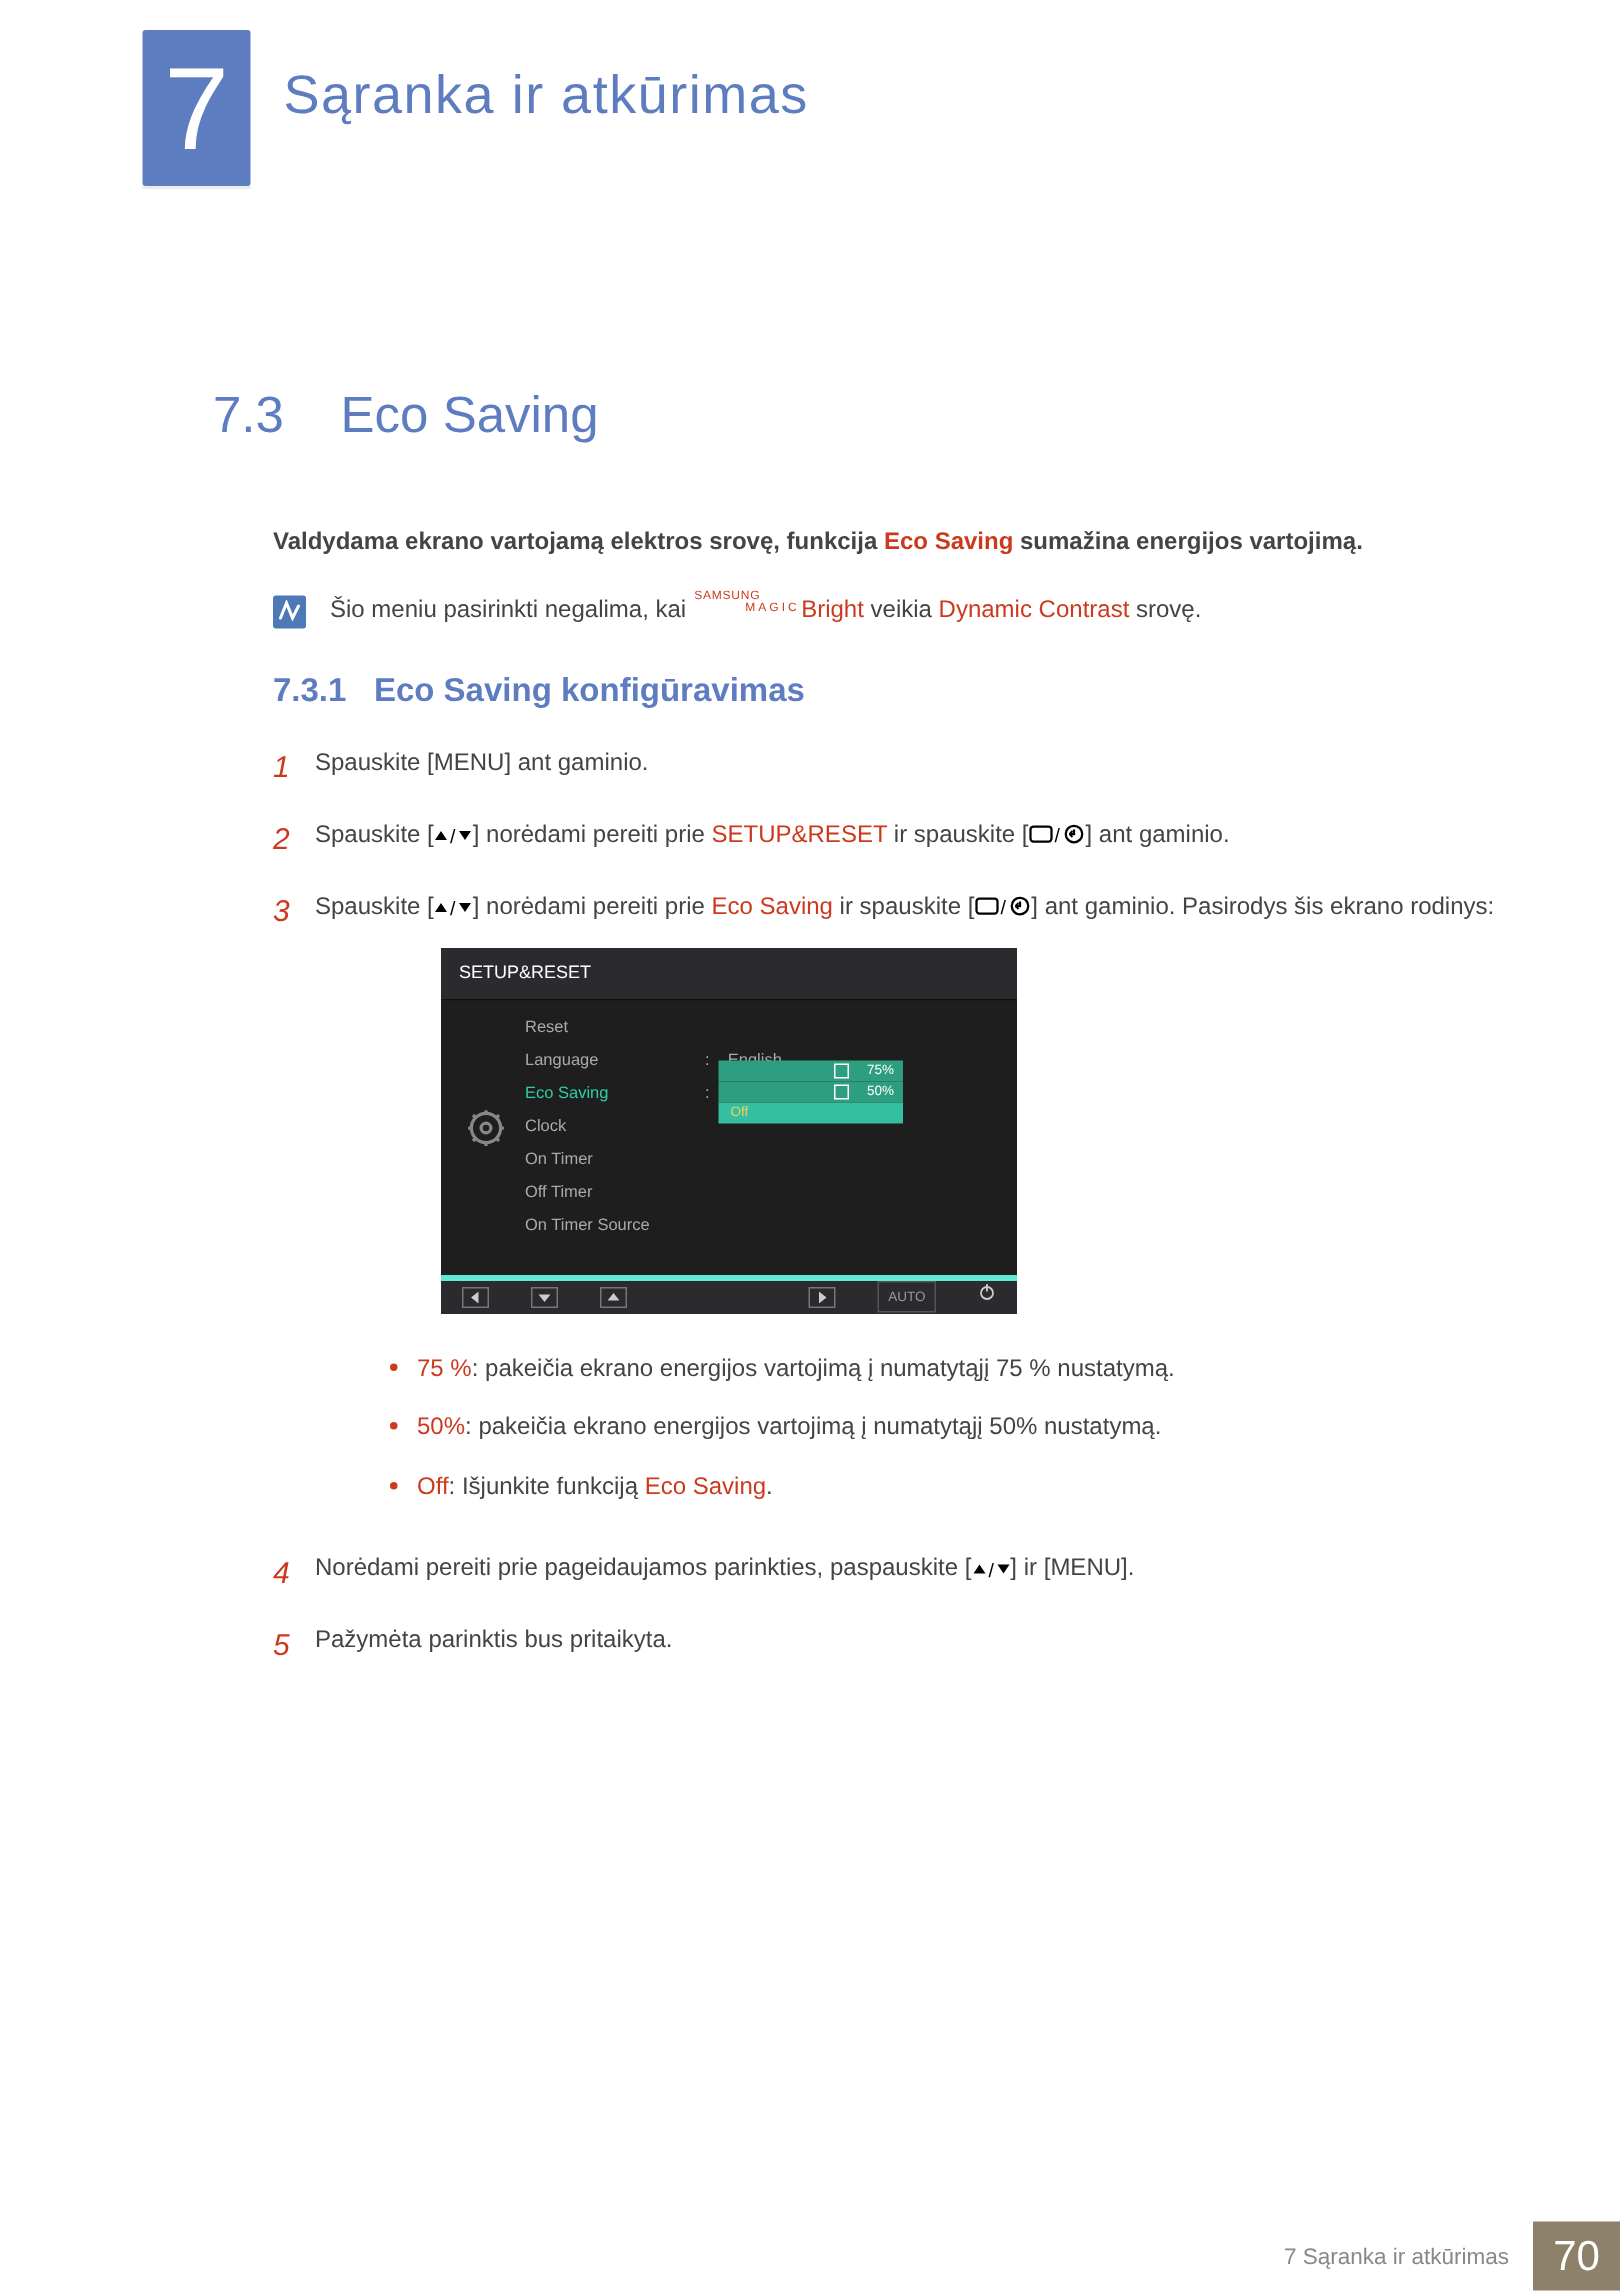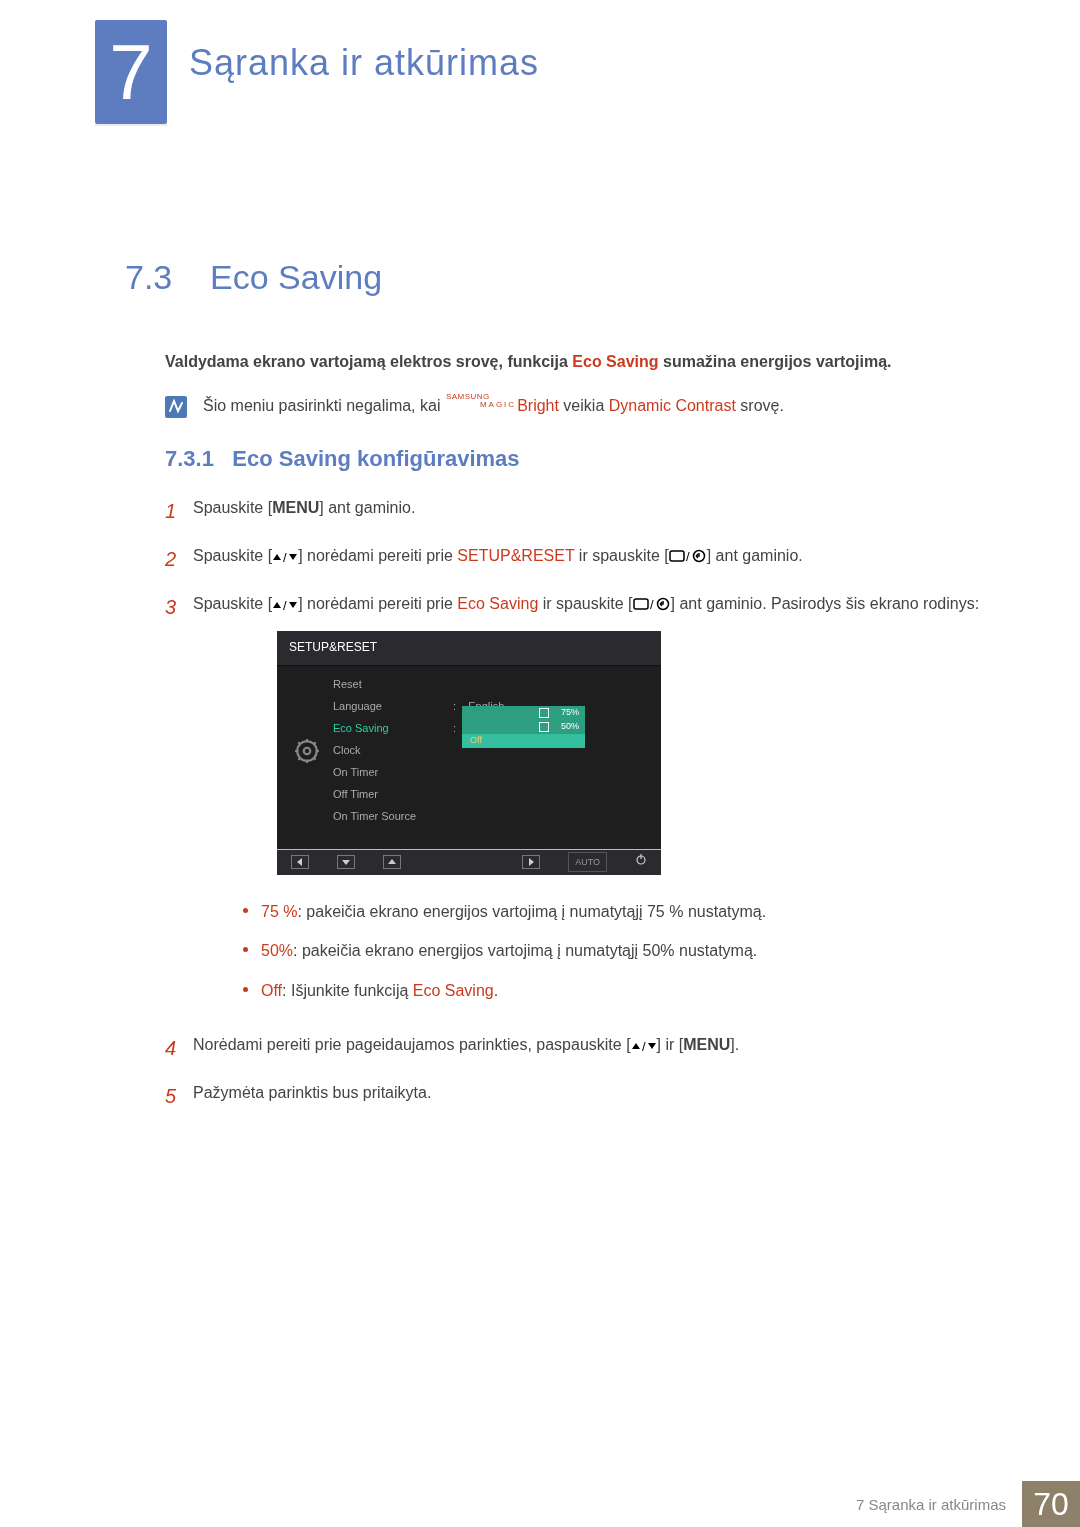--- a/index.html
+++ b/index.html
@@ -40,21 +40,21 @@
     font-size: 36px;
     color: #5e7dc1;
     font-weight: 300;
     margin-left: 22px;
     margin-top: 22px;
     letter-spacing: 1px;
   }
   .content {
     position: absolute;
     top: 258px;
-    left: 125px;
+    left: 142px;
     right: 70px;
   }
   .h2 {
     color: #5e7dc1;
     font-size: 34px;
     font-weight: 400;
     margin-bottom: 52px;
   }
   .h3 {
     color: #5e7dc1;
@@ -114,21 +114,21 @@
     color: #cc3a1d;
     font-size: 20px;
     width: 28px;
     flex-shrink: 0;
     font-weight: 300;
     font-style: italic;
   }
   ol.steps > li .step-body { flex: 1; line-height: 1.8; }
   .btn-label {
     font-family: Arial, sans-serif;
-    font-weight: 700;
+    font-weight: 400;
   }
   .icon-inline {
     display: inline-block;
     vertical-align: -2px;
   }
   ul.sub {
     list-style: none;
     margin-left: 48px;
     margin-top: 8px;
   }
@@ -223,21 +223,21 @@
     color: #f0d060;
   }
   .osd-footer {
     background: #2a2a2f;
     height: 26px;
     display: flex;
     align-items: center;
     justify-content: flex-start;
     gap: 28px;
     padding: 0 14px;
-    border-top: 1px solid #5eead4;
+    border-top: 4px solid #5eead4;
   }
   .osd-footer .fbtn {
     width: 18px; height: 14px;
     border: 1px solid #777;
     display: flex;
     align-items: center;
     justify-content: center;
   }
   .osd-footer .fbtn svg { width: 8px; height: 8px; }
   .osd-footer .auto {
@@ -260,21 +260,21 @@
     display: flex;
     align-items: center;
     padding-right: 16px;
     font-size: 15px;
     color: #888;
   }
   .footer-pagenum {
     width: 58px;
     background: #8e8169;
     color: #fff;
-    font-size: 32px;
+    font-size: 28px;
     display: flex;
     align-items: center;
     justify-content: center;
   }
 </style>
 </head>
 <body>
 
 <div class="page-title-bar">
   <div class="chapter-box">7</div>

